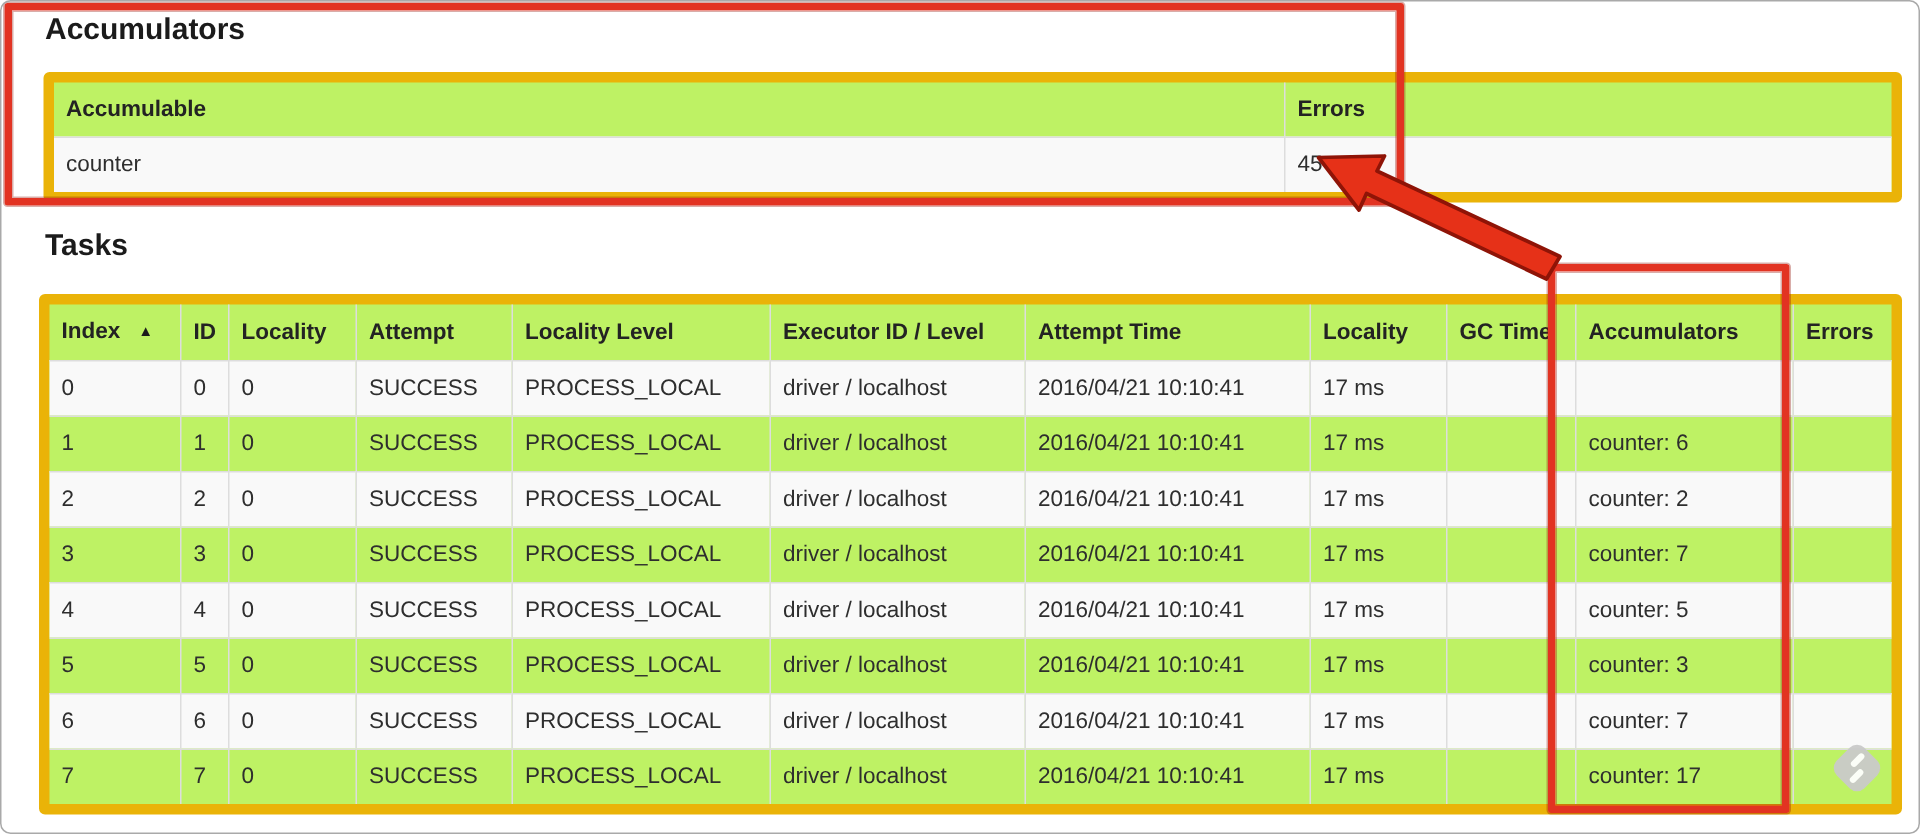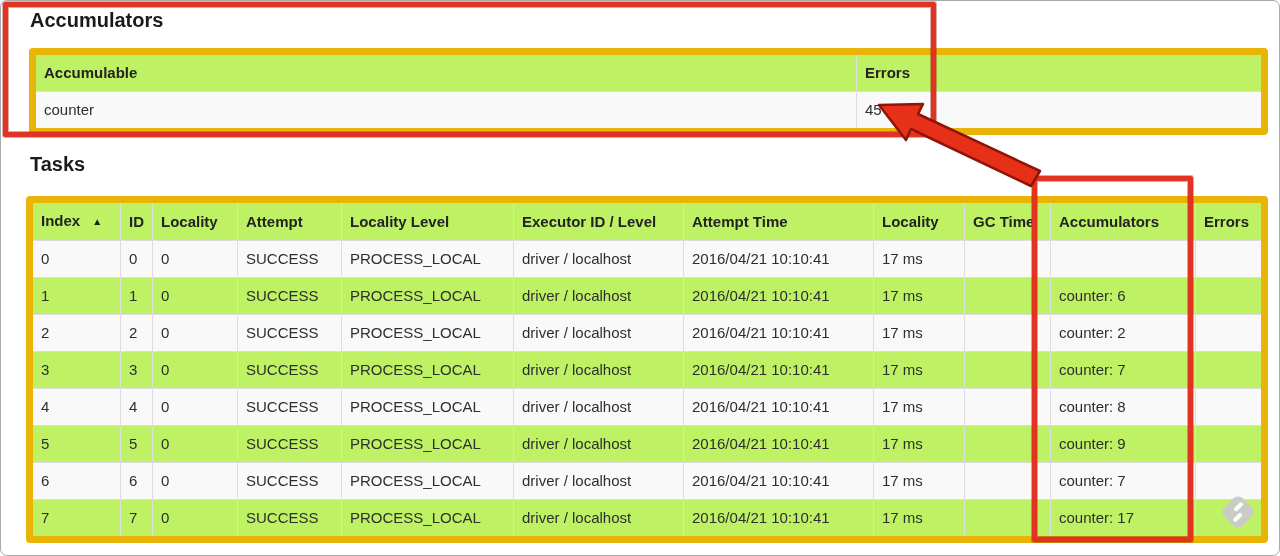--- a/index.html
+++ b/index.html
@@ -163,34 +163,34 @@
       <tr class="striped">
         <td>4</td>
         <td>4</td>
         <td>0</td>
         <td>SUCCESS</td>
         <td>PROCESS_LOCAL</td>
         <td>driver / localhost</td>
         <td>2016/04/21 10:10:41</td>
         <td>17 ms</td>
         <td></td>
-        <td>counter: 8</td>
+        <td>counter: 5</td>
         <td></td>
       </tr>
       <tr>
         <td>5</td>
         <td>5</td>
         <td>0</td>
         <td>SUCCESS</td>
         <td>PROCESS_LOCAL</td>
         <td>driver / localhost</td>
         <td>2016/04/21 10:10:41</td>
         <td>17 ms</td>
         <td></td>
-        <td>counter: 9</td>
+        <td>counter: 3</td>
         <td></td>
       </tr>
       <tr class="striped">
         <td>6</td>
         <td>6</td>
         <td>0</td>
         <td>SUCCESS</td>
         <td>PROCESS_LOCAL</td>
         <td>driver / localhost</td>
         <td>2016/04/21 10:10:41</td>

